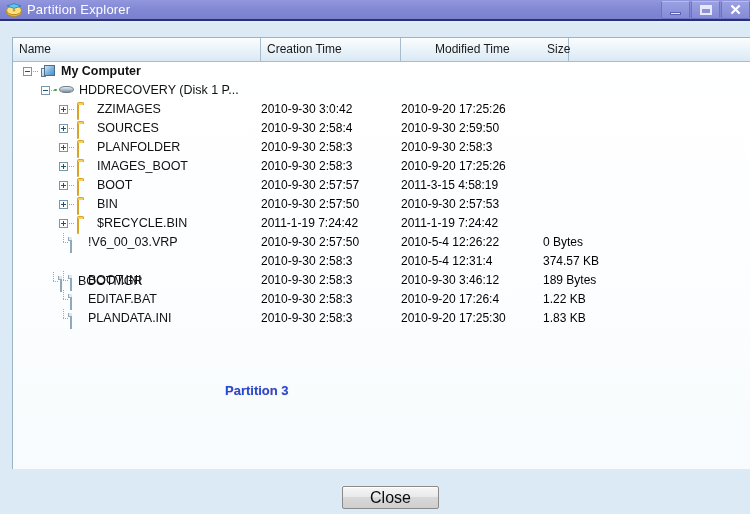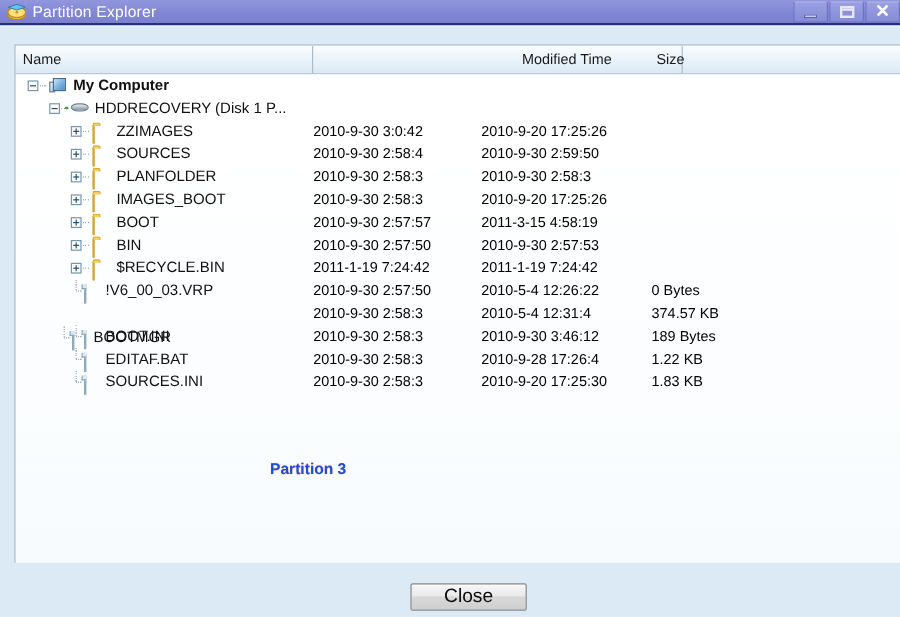--- a/index.html
+++ b/index.html
@@ -388,20 +388,21 @@
       </div>
     </div>
   </div>
 
   <div class="content">
 
     <div class="list-panel">
 
       <div class="header-row">
         <div class="header-cell" style="left:0; width:248px;">Name</div>
+        <div class="header-cell" style="left:248px; width:140px;">Creation Time</div>
         <div class="header-cell" style="left:388px; width:140px;margin-left:28px;">Modified Time</div>
         <div class="header-cell last" style="left:528px; width:220px;">Size</div>
       </div>
 
       <div class="tree-body">
           <div class="row" style="top: 0px;">
             <div class="cell-name" style="left: 10px; align-items: center;">
               <span class="expander"></span>
               <span class="dots"></span>
               <span class="icon"><span class="icon-computer"><span class="base"></span><span class="screen"></span></span></span>
@@ -529,28 +530,28 @@
             <div class="cell-mt">2010-9-30 3:46:12</div>
             <div class="cell-sz">189 Bytes</div>
           </div>
           <div class="row" style="top: 228px;">
             <div class="cell-name" style="left: 46px;">
               <span class="leaf-elbow"></span>
               <span class="icon"><span class="icon-file"></span></span>
               <span class="label">EDITAF.BAT</span>
             </div>
             <div class="cell-ct">2010-9-30 2:58:3</div>
-            <div class="cell-mt">2010-9-28 17:26:4</div>
+            <div class="cell-mt">2010-9-20 17:26:4</div>
             <div class="cell-sz">1.22 KB</div>
           </div>
           <div class="row" style="top: 247px;">
             <div class="cell-name" style="left: 46px;">
               <span class="leaf-elbow"></span>
               <span class="icon"><span class="icon-file"></span></span>
-              <span class="label">SOURCES.INI</span>
+              <span class="label">PLANDATA.INI</span>
             </div>
             <div class="cell-ct">2010-9-30 2:58:3</div>
             <div class="cell-mt">2010-9-20 17:25:30</div>
             <div class="cell-sz">1.83 KB</div>
           </div>
         </div>
 
       <div class="annotation" style="left:212px; top:345px;">Partition 3</div>
     </div>
 

